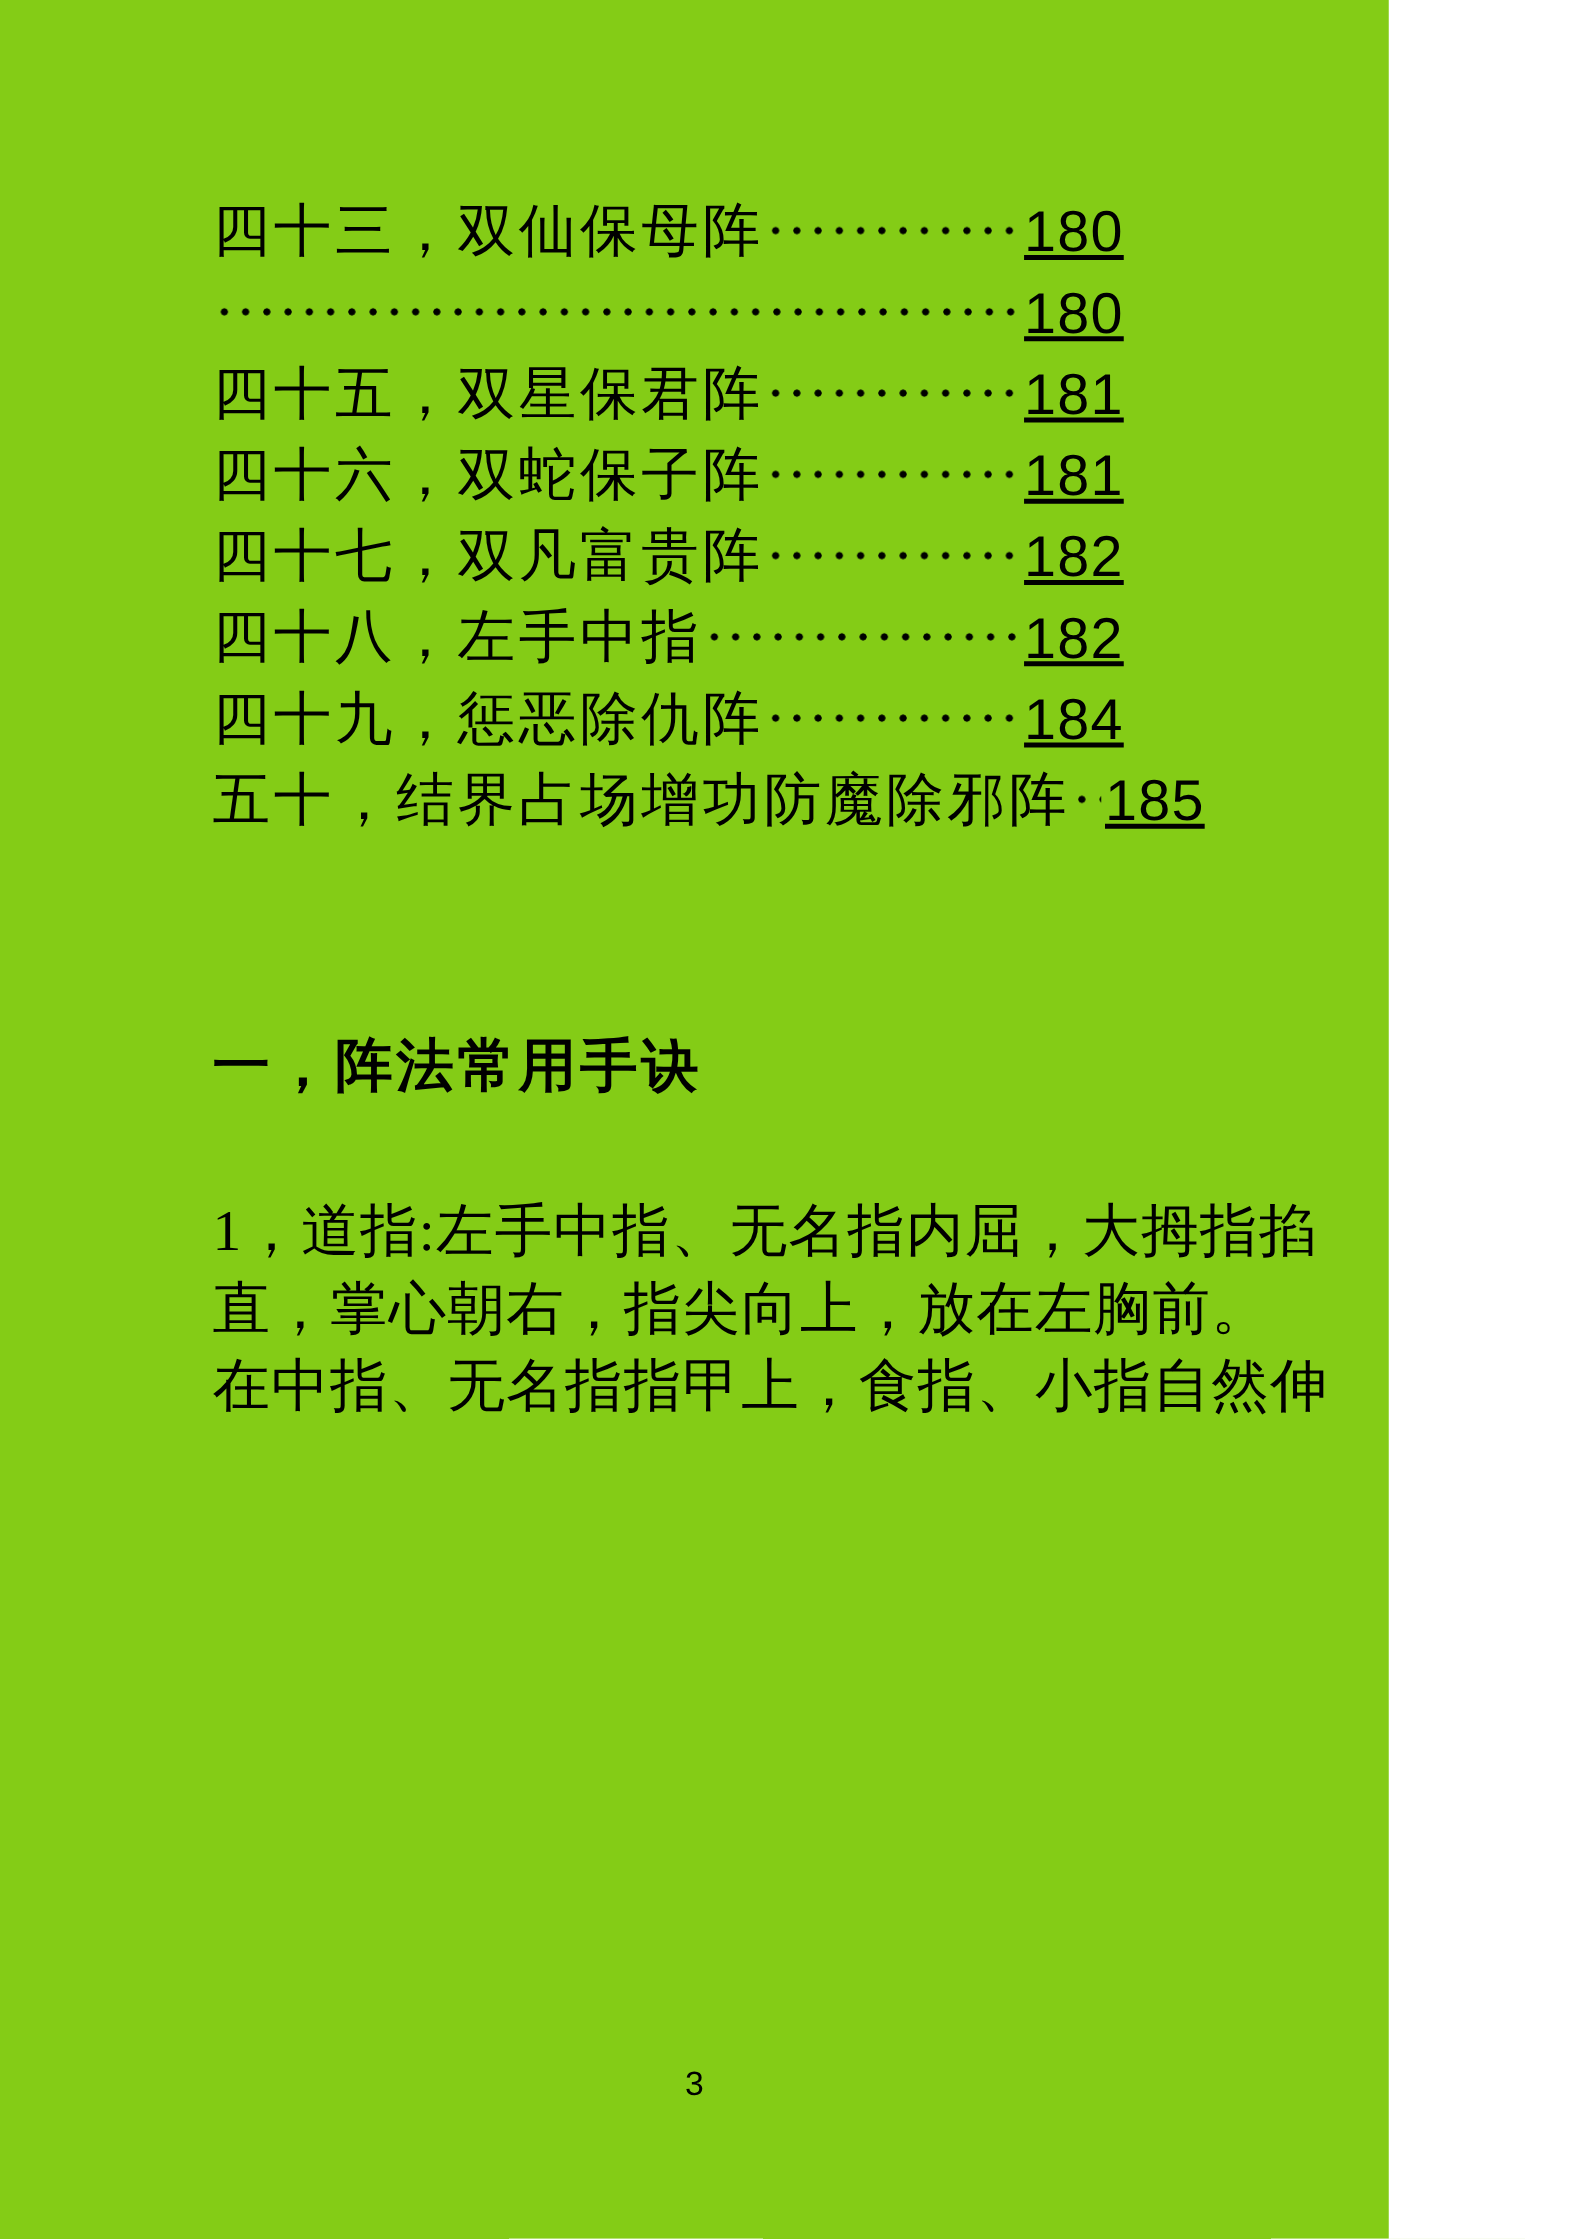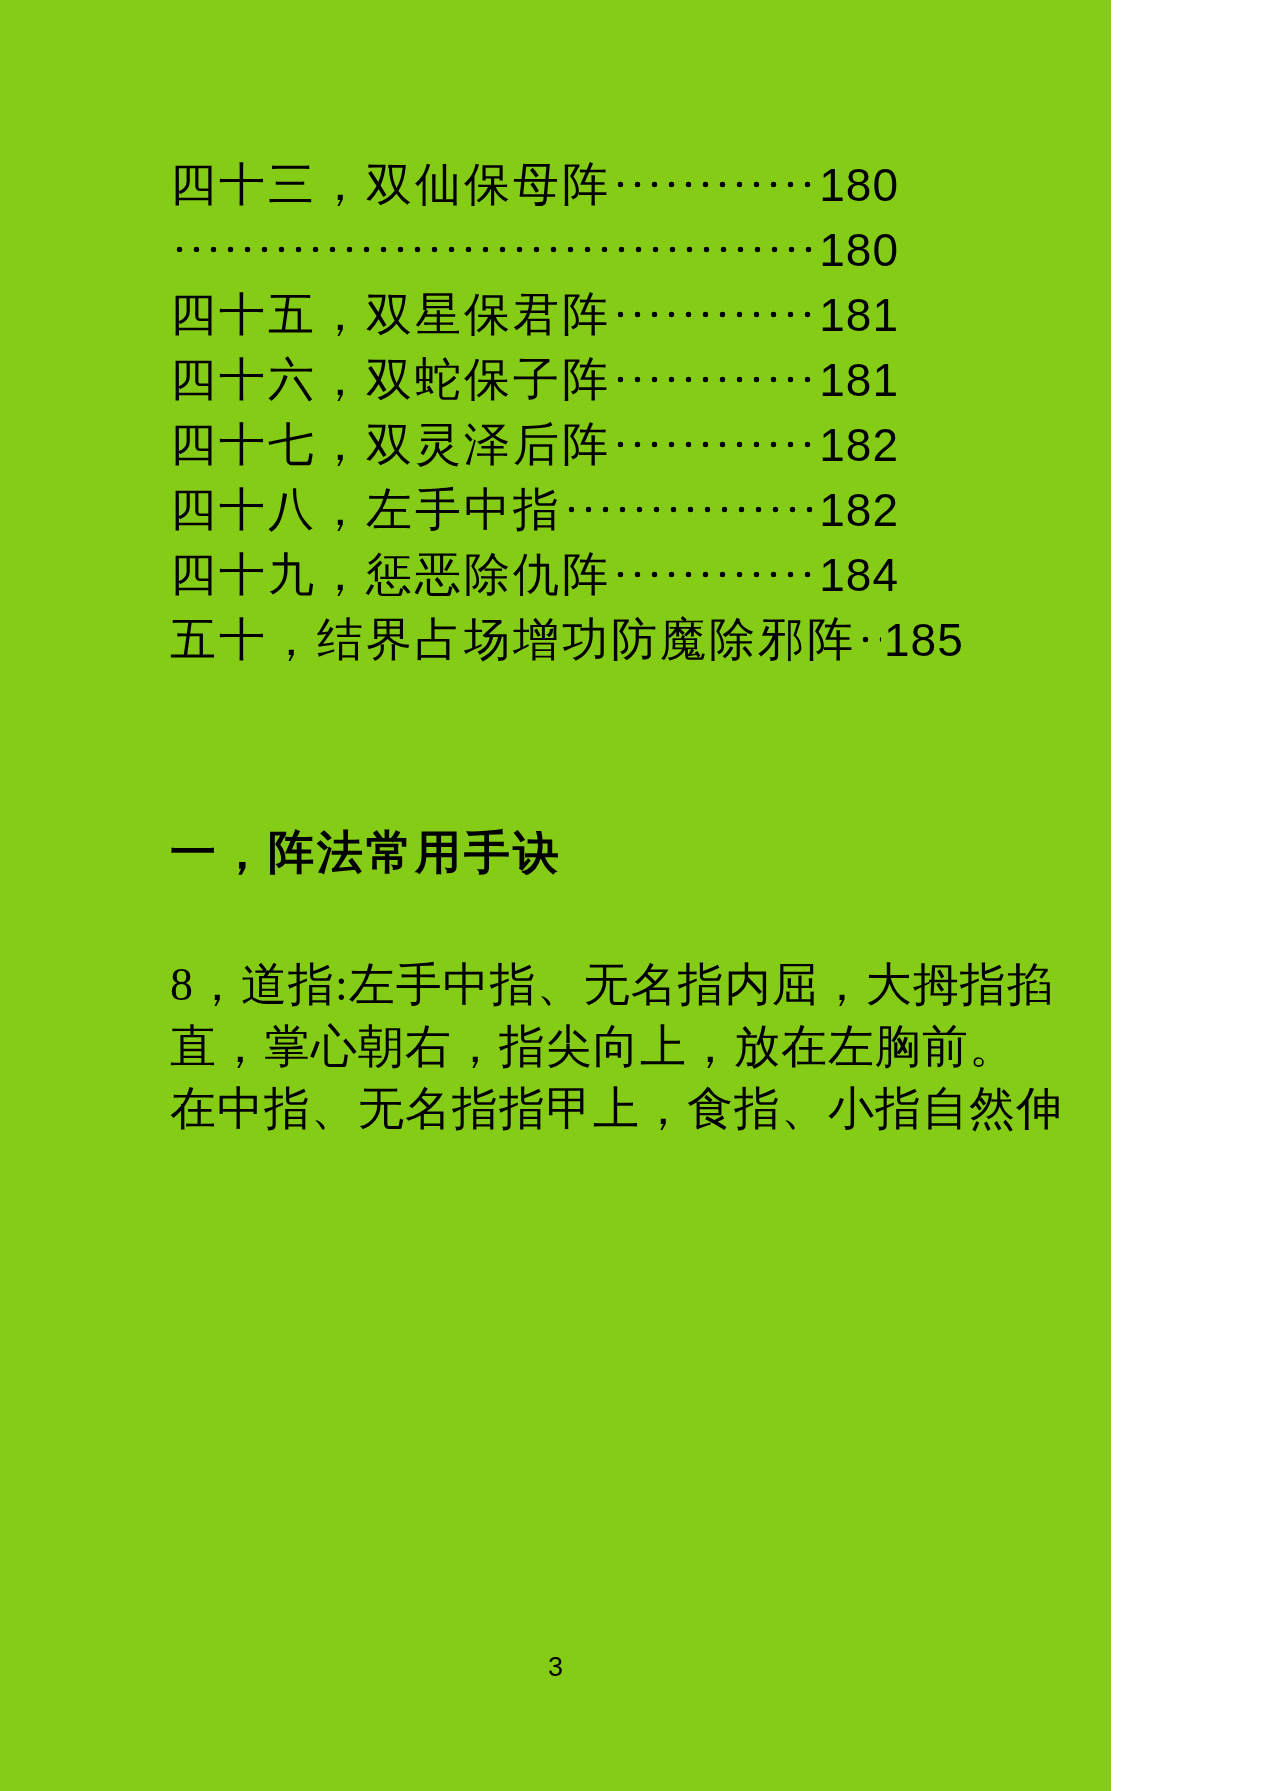--- a/index.html
+++ b/index.html
@@ -44,20 +44,21 @@
     background-size: 17px 100%;
     background-repeat: repeat-x;
     background-position: left center;
   }
   .toc-page {
     font-family: "Liberation Sans", "DejaVu Sans", sans-serif;
     font-weight: 400;
     font-size: 46px;
     letter-spacing: 1px;
     white-space: nowrap;
+    text-decoration: underline;
   }
 
   
   .section-heading {
     position: absolute;
     top: 820px;
     left: 170px;
     font-size: 46px;
     line-height: 66px;
     letter-spacing: 3px;
@@ -111,21 +112,21 @@
       <span class="toc-label">四十五，双星保君阵</span>
       <span class="leader"></span>
       <span class="toc-page">181</span>
     </div>
     <div class="toc-row">
       <span class="toc-label">四十六，双蛇保子阵</span>
       <span class="leader"></span>
       <span class="toc-page">181</span>
     </div>
     <div class="toc-row">
-      <span class="toc-label">四十七，双灵泽后阵</span>
+      <span class="toc-label">四十七，双凡富贵阵</span>
       <span class="leader"></span>
       <span class="toc-page">182</span>
     </div>
     <div class="toc-row">
       <span class="toc-label">四十八，左手中指</span>
       <span class="leader"></span>
       <span class="toc-page">182</span>
     </div>
     <div class="toc-row">
       <span class="toc-label">四十九，惩恶除仇阵</span>
@@ -135,20 +136,20 @@
     <div class="toc-row">
       <span class="toc-label">五十，结界占场增功防魔除邪阵</span>
       <span class="leader"></span>
       <span class="toc-page">185</span>
     </div>
   </div>
 
   <div class="section-heading">一，阵法常用手诀</div>
 
   <div class="paragraph">
-    <div class="para-line">8，道指:左手中指、无名指内屈，大拇指掐</div>
+    <div class="para-line">1，道指:左手中指、无名指内屈，大拇指掐</div>
     <div class="para-line">直，掌心朝右，指尖向上，放在左胸前。</div>
     <div class="para-line">在中指、无名指指甲上，食指、小指自然伸</div>
   </div>
 
   <div class="page-number">3</div>
 
 </div>
 
 </body></html>

